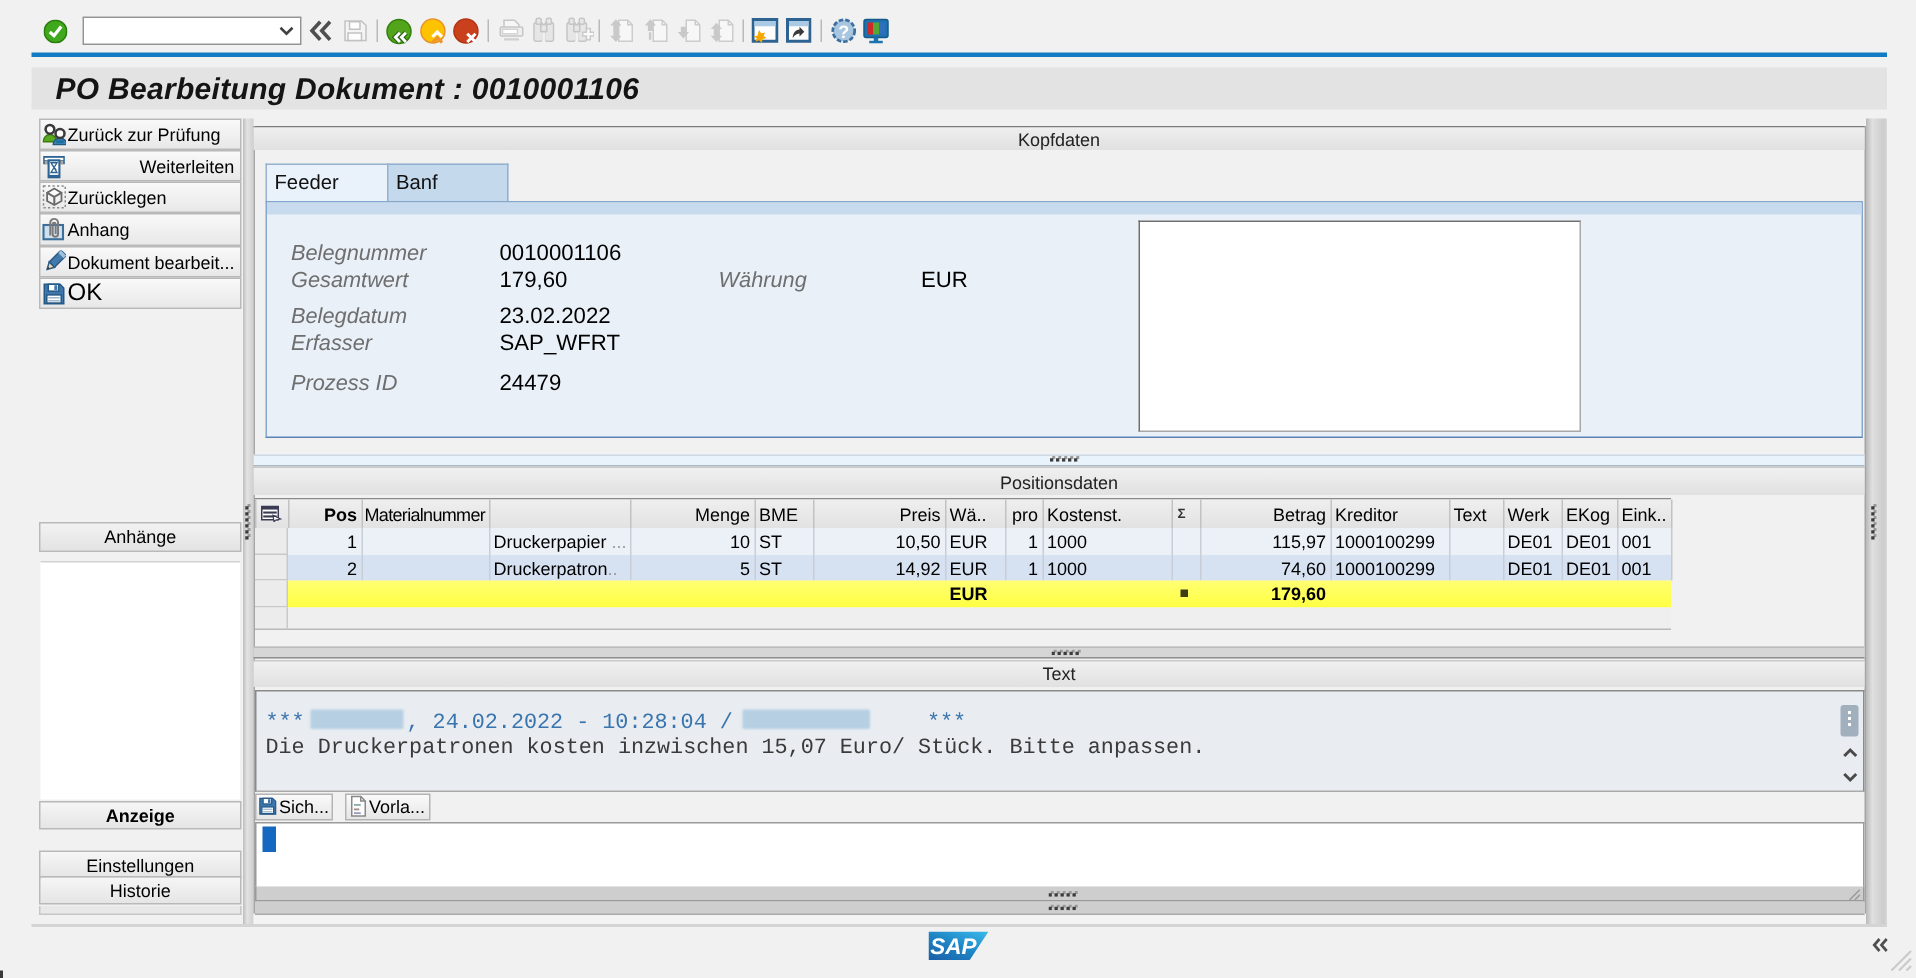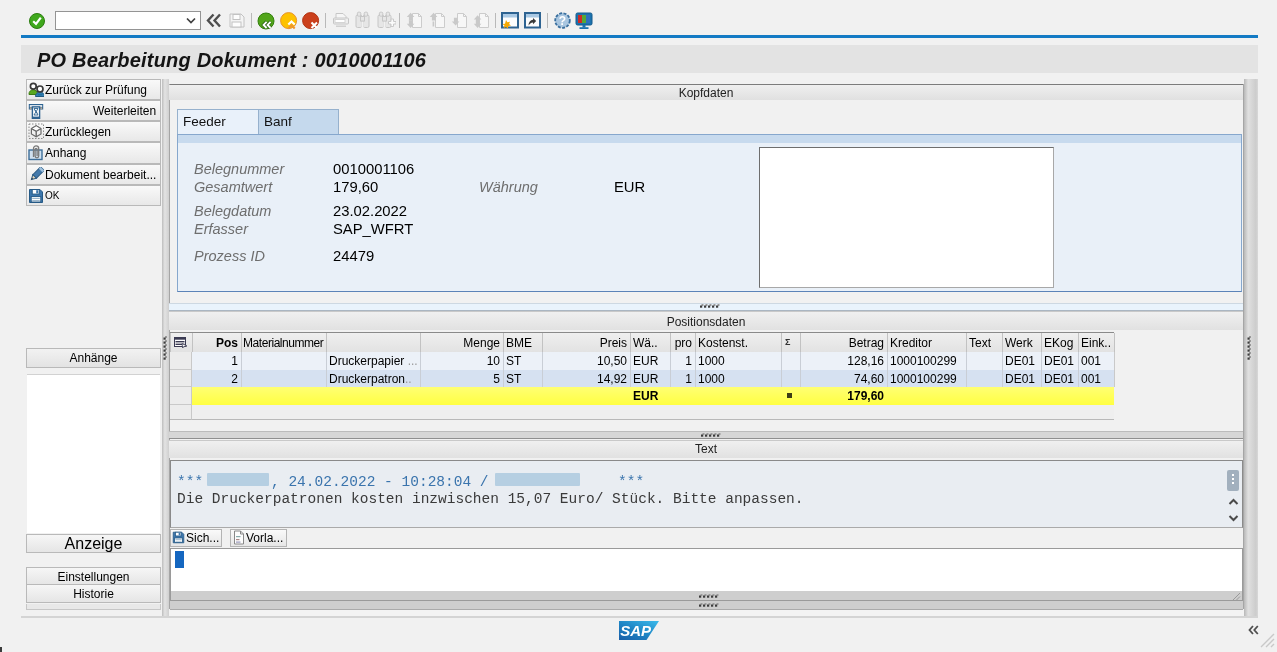--- a/index.html
+++ b/index.html
@@ -208,24 +208,24 @@
 <div style="position:absolute;left:28px;top:187px;width:16px;height:17px;display:flex;align-items:center;">
     <svg width="16" height="16" viewBox="0 0 16 16">
       <path d="M1.5 1.5 h10.5 l2.5 2.5 v10.5 h-13 z" fill="#3d77ad" stroke="#265a86"></path>
       <rect x="4.2" y="1.5" width="7" height="4.6" fill="#fff" stroke="#265a86"></rect>
       <rect x="8.2" y="2.2" width="2" height="3.2" fill="#3d77ad"></rect>
       <rect x="3.2" y="8.6" width="9.6" height="5.4" fill="#fff" stroke="#265a86"></rect>
       <rect x="4.2" y="10" width="7.6" height="1" fill="#9db7cc"></rect>
       <rect x="4.2" y="12" width="7.6" height="1" fill="#9db7cc"></rect>
     </svg>
   </div>
-<div style="position:absolute;left:45px;top:185px;width:116px;height:21px;font-size:10px;color:#000;display:flex;align-items:center;white-space:nowrap;">OK</div>
+<div style="position:absolute;left:45px;top:185px;width:116px;height:21px;font-size:16px;color:#000;display:flex;align-items:center;white-space:nowrap;">OK</div>
 <div style="position:absolute;left:26px;top:348px;width:135px;height:20px;background:linear-gradient(#f2f2f2,#e3e3e3);border:1px solid #b9b9b9;font-size:12px;display:flex;align-items:center;justify-content:center;">Anhänge</div>
 <div style="position:absolute;left:27px;top:374px;width:133px;height:159px;background:#fff;border-top:1px solid #d2d2d2;"></div>
-<div style="position:absolute;left:26px;top:534px;width:135px;height:19px;background:linear-gradient(#f6f6f6,#e5e5e5);border:1px solid #b9b9b9;font-size:16px;display:flex;align-items:center;justify-content:center;">Anzeige</div>
+<div style="position:absolute;left:26px;top:534px;width:135px;height:19px;background:linear-gradient(#f6f6f6,#e5e5e5);border:1px solid #b9b9b9;font-size:12px;display:flex;align-items:center;justify-content:center;font-weight:bold;">Anzeige</div>
 <div style="position:absolute;left:26px;top:567px;width:135px;height:19px;background:linear-gradient(#f6f6f6,#e5e5e5);border:1px solid #b9b9b9;font-size:12px;display:flex;align-items:center;justify-content:center;">Einstellungen</div>
 <div style="position:absolute;left:26px;top:584px;width:135px;height:19px;background:linear-gradient(#f6f6f6,#e5e5e5);border:1px solid #b9b9b9;font-size:12px;display:flex;align-items:center;justify-content:center;">Historie</div>
 <div style="position:absolute;left:26px;top:604px;width:135px;height:6px;background:#e8e8e8;border:1px solid #c6c6c6;border-top:none;"></div>
 <div style="position:absolute;left:162px;top:79px;width:7px;height:537px;background:linear-gradient(90deg,#bdbdbd,#e3e3e3 40%,#cfcfcf);"></div>
 <div style="position:absolute;left:163px;top:336px;width:6px;height:26px;">
     <svg width="6" height="26">
       <rect x="2" y="0" width="2" height="2" fill="#9a9a9a"></rect>
       <rect x="0.5" y="1.5" width="2.2" height="2.2" fill="#3c3c3c"></rect>
       <rect x="2" y="4" width="2" height="2" fill="#9a9a9a"></rect>
       <rect x="0.5" y="5.5" width="2.2" height="2.2" fill="#3c3c3c"></rect>
@@ -345,21 +345,21 @@
 <div style="position:absolute;left:192px;top:352px;width:922px;height:18px;background:#ecf1f8;"></div>
 <div style="position:absolute;left:170px;top:352px;width:22px;height:18px;background:#ececec;border-right:1px solid #c9c9c9;border-bottom:1px solid #c9c9c9;"></div>
 <div style="position:absolute;left:195px;top:352px;width:43px;height:18px;font-size:12px;text-align:right;color:#000;white-space:nowrap;overflow:hidden;padding-top:2px;">1</div>
 <div style="position:absolute;left:329px;top:352px;width:88px;height:18px;font-size:12px;text-align:left;color:#000;white-space:nowrap;overflow:hidden;padding-top:2px;">Druckerpapier <span style="color:#999">...</span></div>
 <div style="position:absolute;left:423px;top:352px;width:77px;height:18px;font-size:12px;text-align:right;color:#000;white-space:nowrap;overflow:hidden;padding-top:2px;">10</div>
 <div style="position:absolute;left:506px;top:352px;width:33px;height:18px;font-size:12px;text-align:left;color:#000;white-space:nowrap;overflow:hidden;padding-top:2px;">ST</div>
 <div style="position:absolute;left:545px;top:352px;width:82px;height:18px;font-size:12px;text-align:right;color:#000;white-space:nowrap;overflow:hidden;padding-top:2px;">10,50</div>
 <div style="position:absolute;left:633px;top:352px;width:34px;height:18px;font-size:12px;text-align:left;color:#000;white-space:nowrap;overflow:hidden;padding-top:2px;">EUR</div>
 <div style="position:absolute;left:673px;top:352px;width:19px;height:18px;font-size:12px;text-align:right;color:#000;white-space:nowrap;overflow:hidden;padding-top:2px;">1</div>
 <div style="position:absolute;left:698px;top:352px;width:80px;height:18px;font-size:12px;text-align:left;color:#000;white-space:nowrap;overflow:hidden;padding-top:2px;">1000</div>
-<div style="position:absolute;left:803px;top:352px;width:81px;height:18px;font-size:12px;text-align:right;color:#000;white-space:nowrap;overflow:hidden;padding-top:2px;">128,16</div>
+<div style="position:absolute;left:803px;top:352px;width:81px;height:18px;font-size:12px;text-align:right;color:#000;white-space:nowrap;overflow:hidden;padding-top:2px;">115,97</div>
 <div style="position:absolute;left:890px;top:352px;width:73px;height:18px;font-size:12px;text-align:left;color:#000;white-space:nowrap;overflow:hidden;padding-top:2px;">1000100299</div>
 <div style="position:absolute;left:1005px;top:352px;width:33px;height:18px;font-size:12px;text-align:left;color:#000;white-space:nowrap;overflow:hidden;padding-top:2px;">DE01</div>
 <div style="position:absolute;left:1044px;top:352px;width:31px;height:18px;font-size:12px;text-align:left;color:#000;white-space:nowrap;overflow:hidden;padding-top:2px;">DE01</div>
 <div style="position:absolute;left:1081px;top:352px;width:30px;height:18px;font-size:12px;text-align:left;color:#000;white-space:nowrap;overflow:hidden;padding-top:2px;">001</div>
 <div style="position:absolute;left:241px;top:352px;width:1px;height:18px;background:#c9ced6;"></div>
 <div style="position:absolute;left:326px;top:352px;width:1px;height:18px;background:#c9ced6;"></div>
 <div style="position:absolute;left:420px;top:352px;width:1px;height:18px;background:#c9ced6;"></div>
 <div style="position:absolute;left:503px;top:352px;width:1px;height:18px;background:#c9ced6;"></div>
 <div style="position:absolute;left:542px;top:352px;width:1px;height:18px;background:#c9ced6;"></div>
 <div style="position:absolute;left:630px;top:352px;width:1px;height:18px;background:#c9ced6;"></div>

